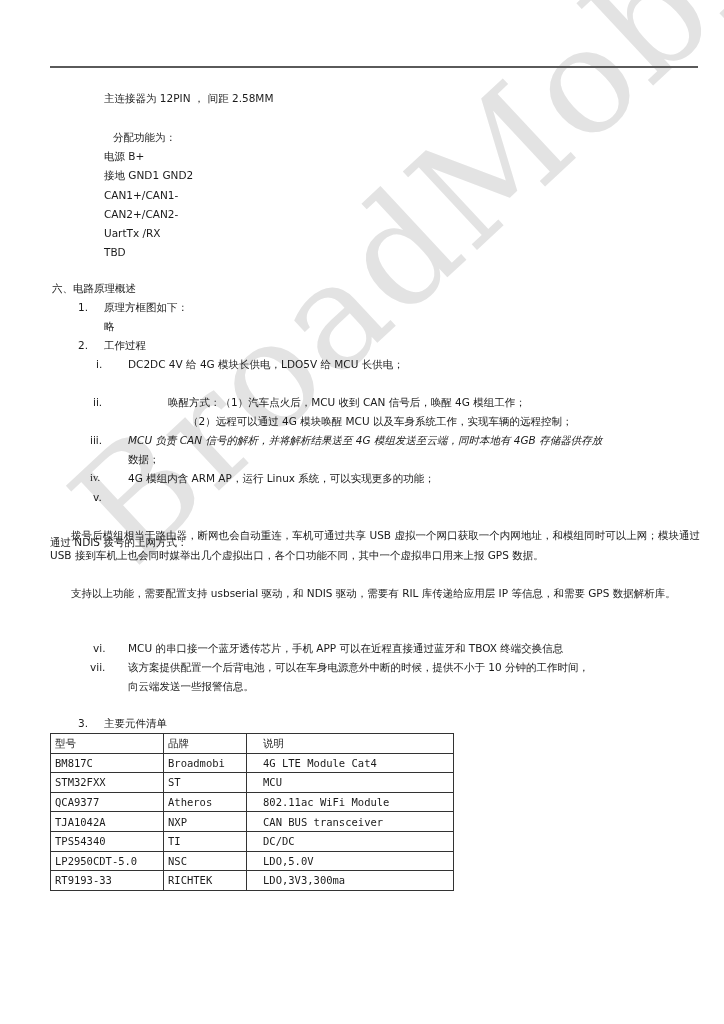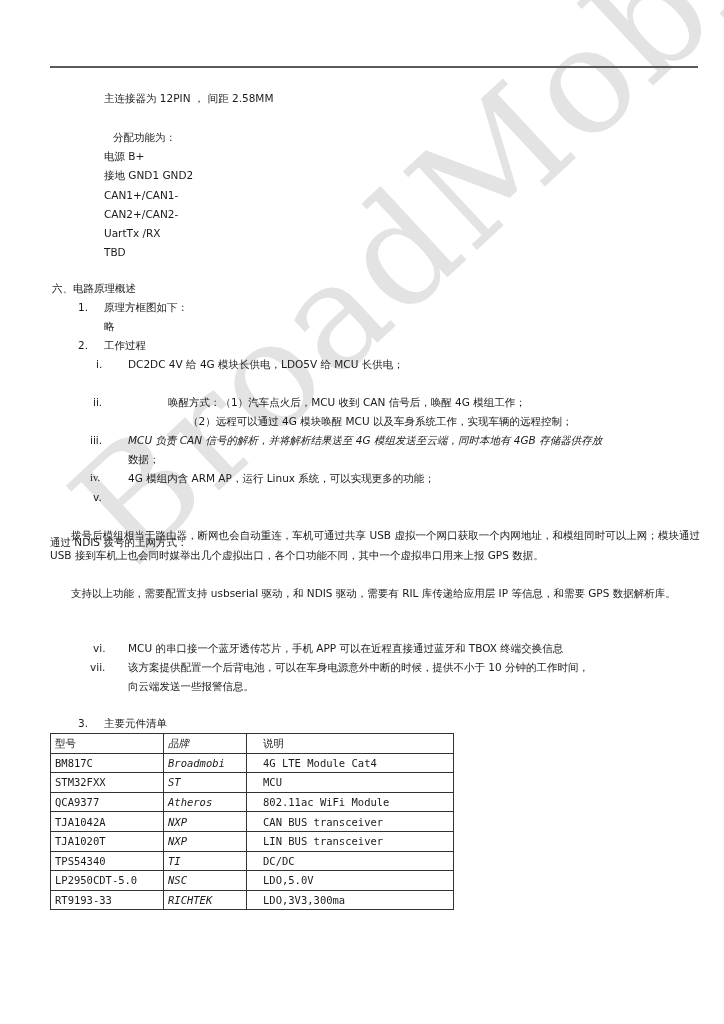--- a/index.html
+++ b/index.html
@@ -28,21 +28,21 @@
   }
   .content { position: absolute; left: 0; top: 0; width: 724px; height: 720px; z-index: 1; border-radius: 20px; }
   table.parts {
     position: absolute; left: 50px; top: 733px; border-collapse: collapse;
     font-family: "DejaVu Sans Mono", "Liberation Mono", monospace; font-size: 10.5px;
   }
   table.parts td {
     border: 1px solid #333; height: 18.6px; padding: 0 4px; line-height: 18px; white-space: nowrap;
   }
   table.parts td.c0 { width: 104px; }
-  table.parts td.c1 { width: 74px; font-style: italic; }
+  table.parts td.c1 { width: 74px; }
   table.parts td.c2 { width: 186px; padding-left: 16px; }
 </style>
 </head>
 <body>
 
 <div class="page">
   <div class="watermark">BroadMobi</div>
 
   <div class="content">
     <div class="header-rule"></div>
@@ -114,25 +114,20 @@
         <td class="c0">QCA9377</td>
         <td class="c1">Atheros</td>
         <td class="c2">802.11ac WiFi Module</td>
       </tr>
       <tr>
         <td class="c0">TJA1042A</td>
         <td class="c1">NXP</td>
         <td class="c2">CAN BUS transceiver</td>
       </tr>
       <tr>
-        <td class="c0">TJA1020T</td>
-        <td class="c1">NXP</td>
-        <td class="c2">LIN BUS transceiver</td>
-      </tr>
-      <tr>
         <td class="c0">TPS54340</td>
         <td class="c1">TI</td>
         <td class="c2">DC/DC</td>
       </tr>
       <tr>
         <td class="c0">LP2950CDT-5.0</td>
         <td class="c1">NSC</td>
         <td class="c2">LDO,5.0V</td>
       </tr>
       <tr>

